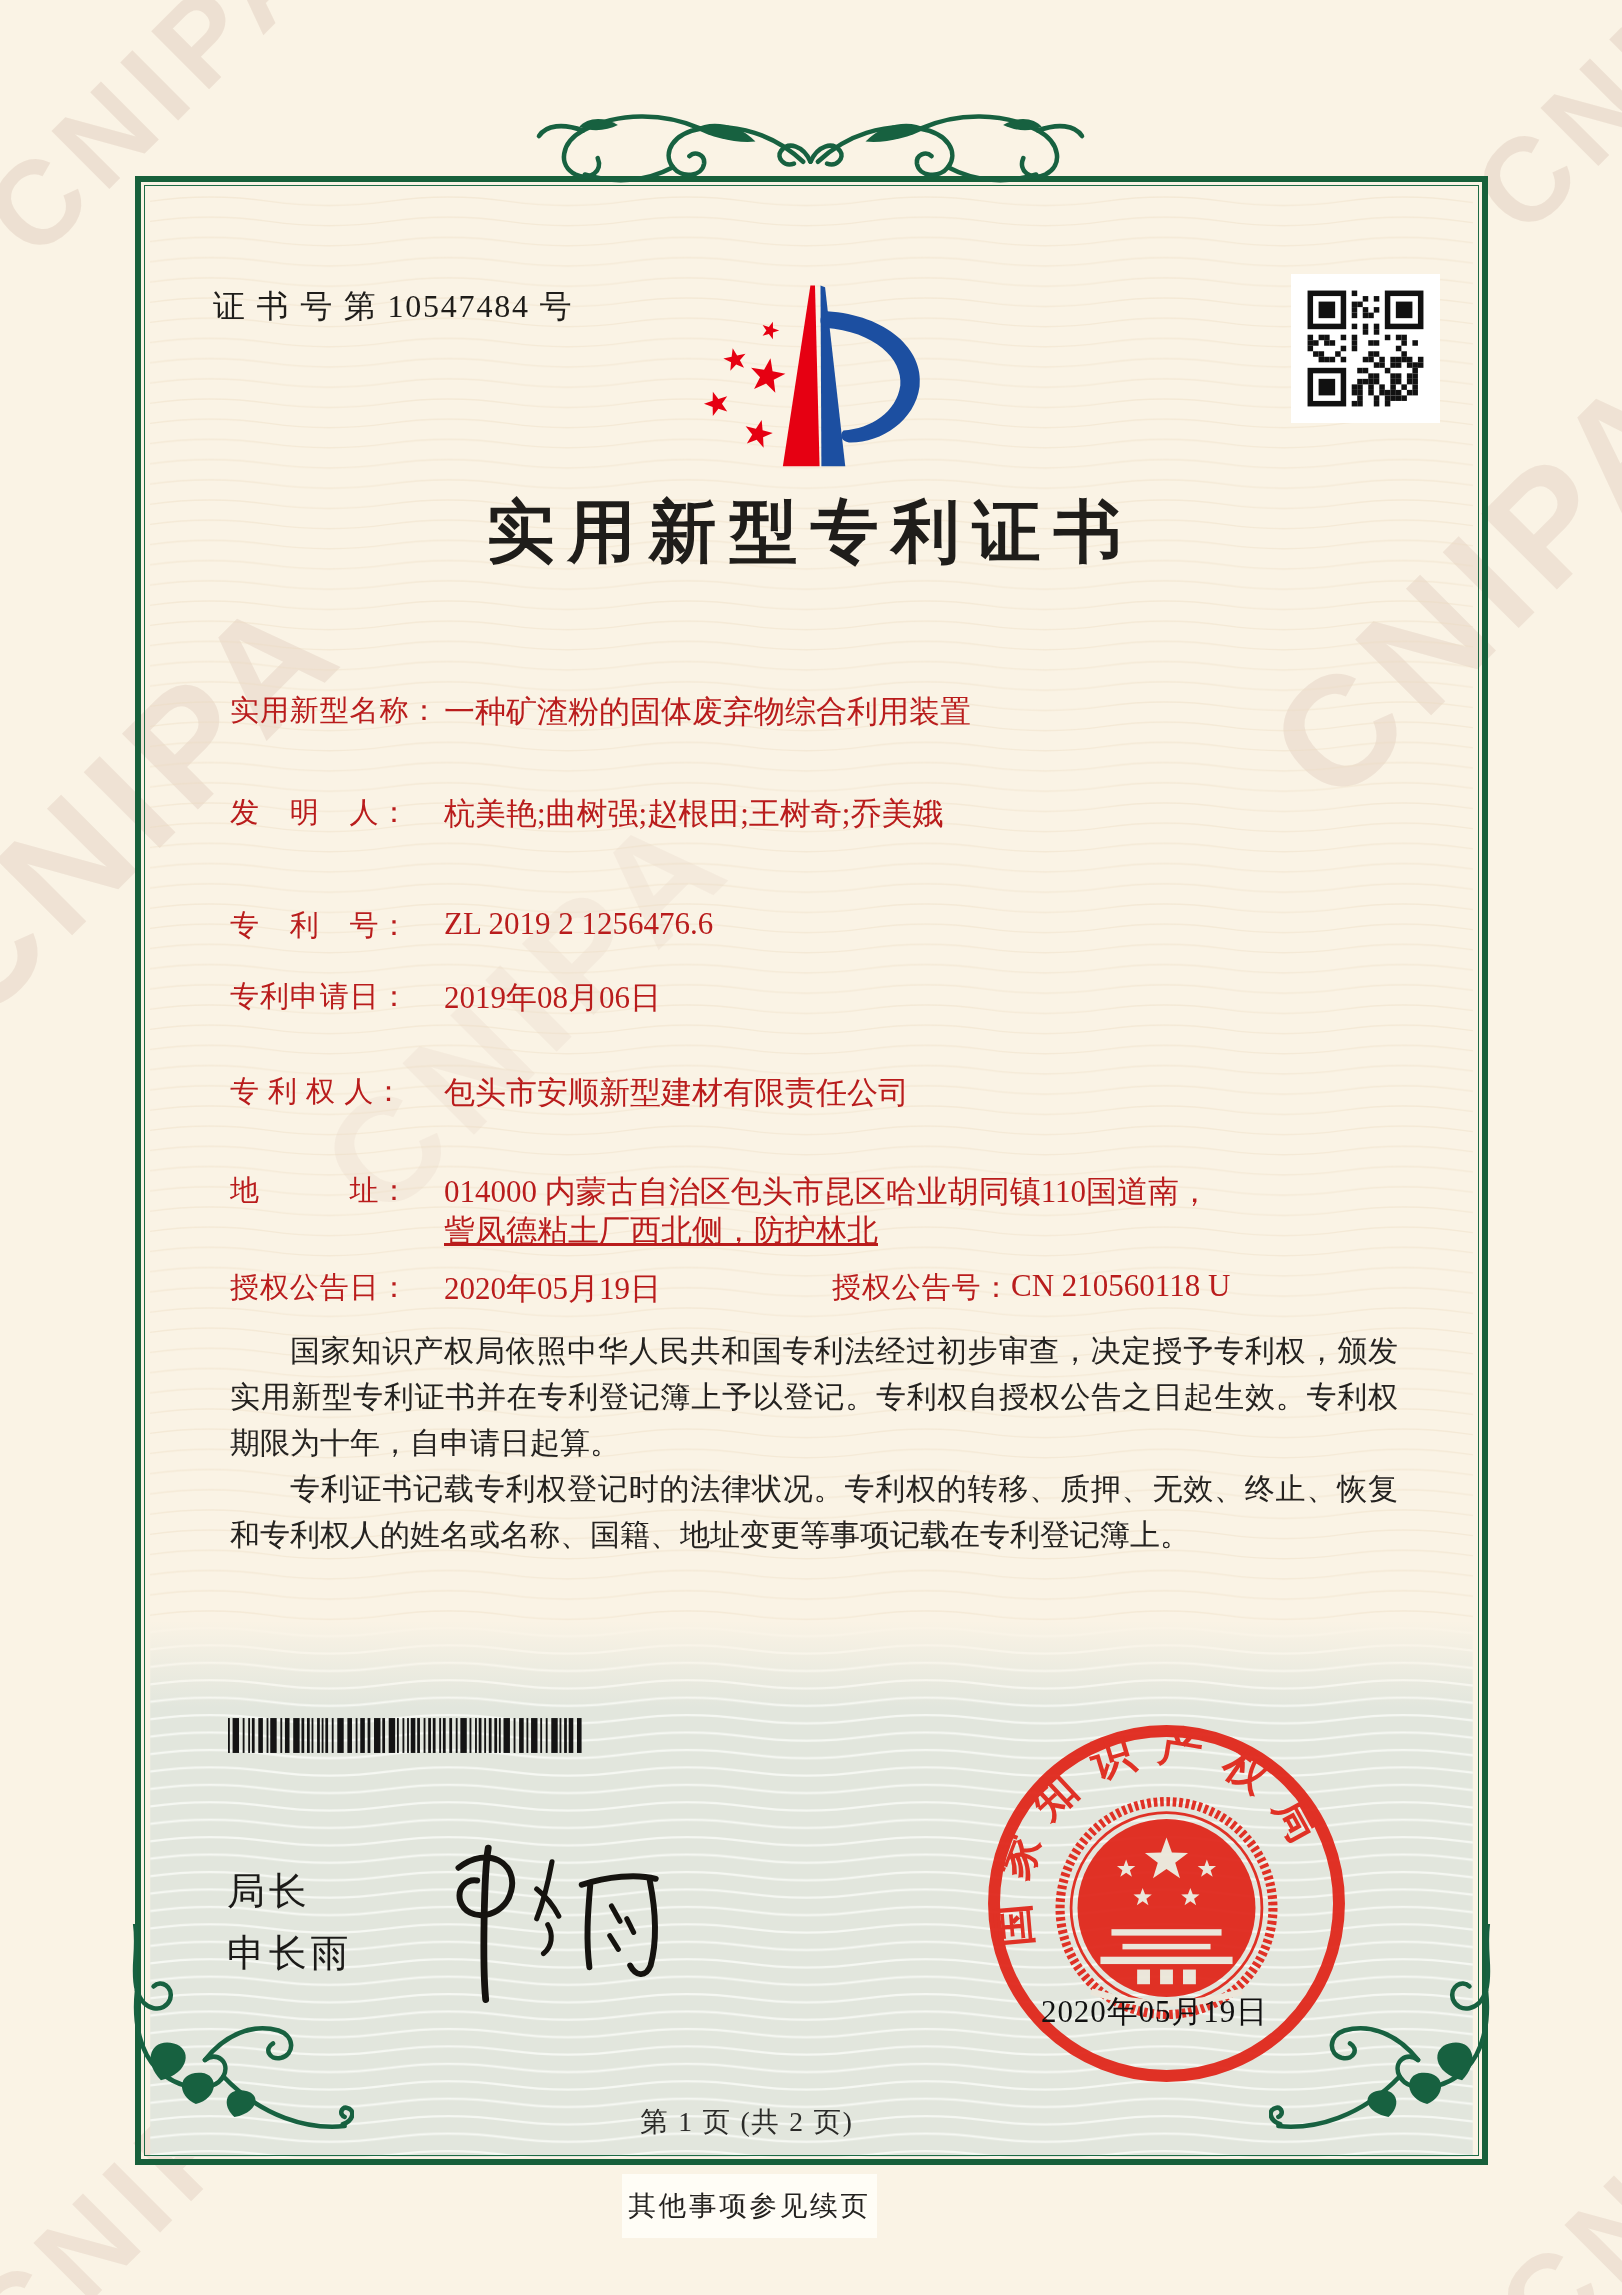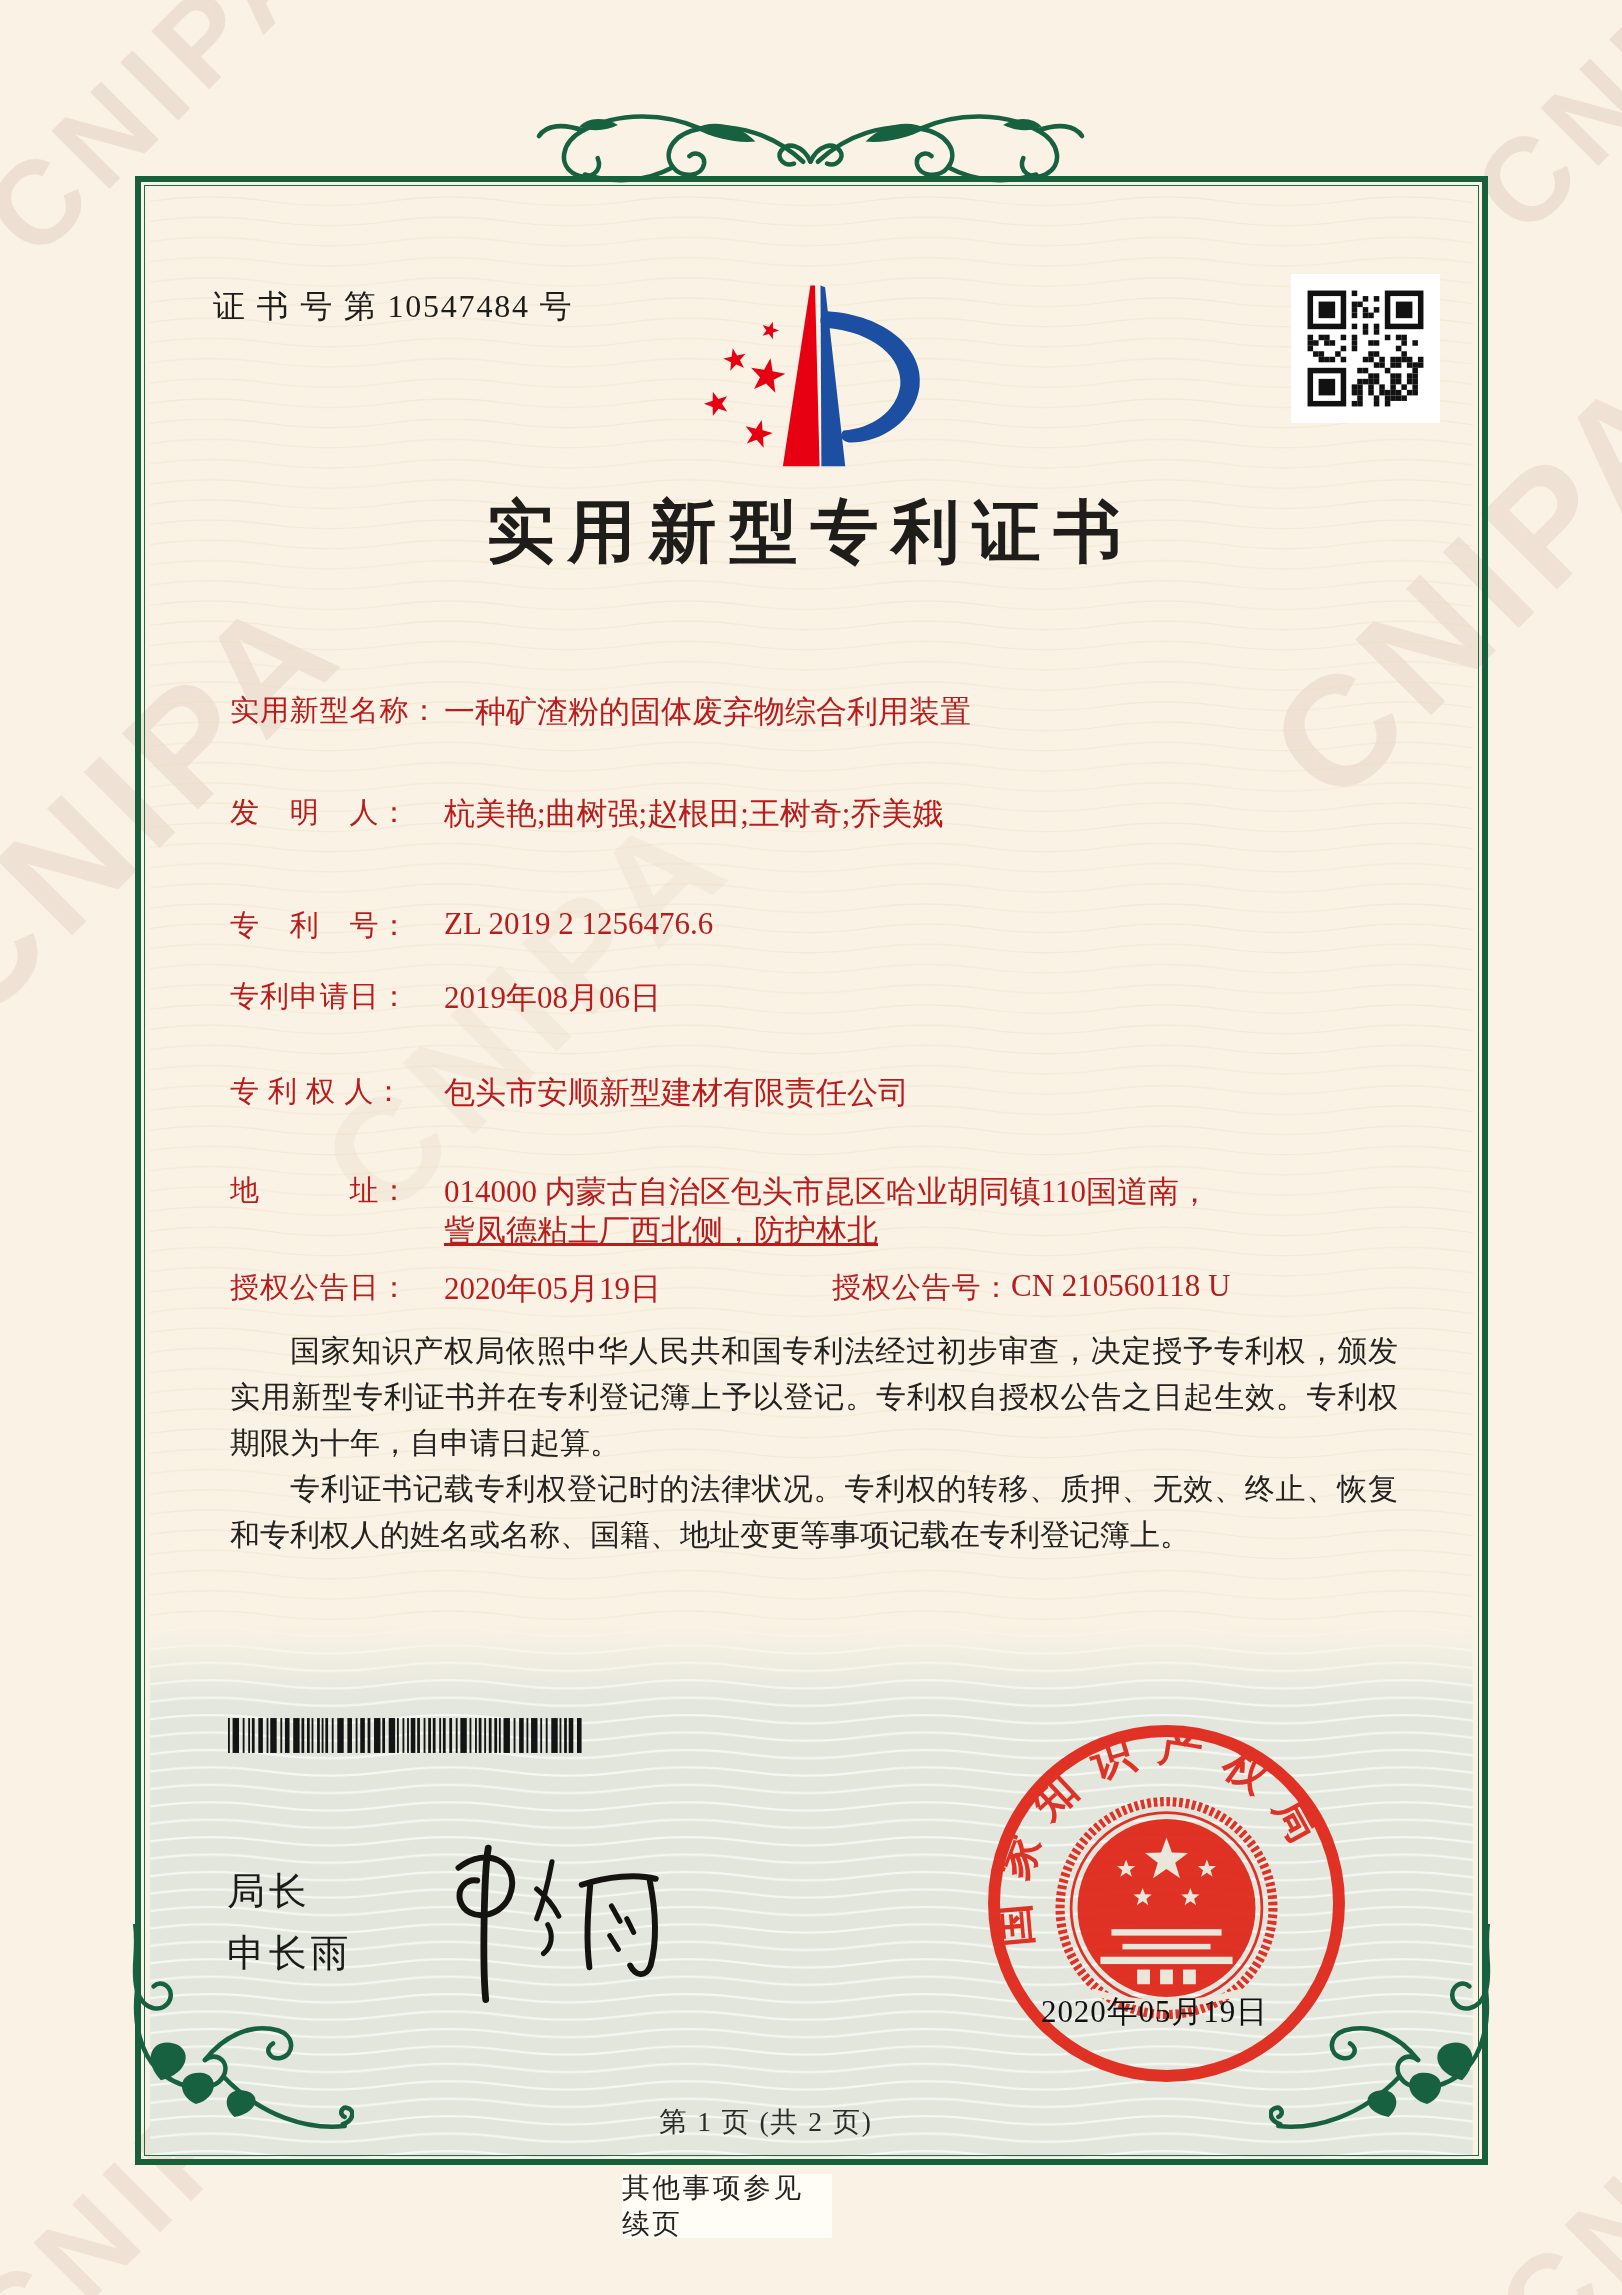--- a/index.html
+++ b/index.html
@@ -30,23 +30,23 @@
   .row .valr{position:absolute;left:781px;top:0;}
   .paras{position:absolute;left:230px;top:1328px;width:1168px;font-size:30px;line-height:46px;
          text-align:justify;color:#242220;z-index:7;}
   .paras p{margin:0;text-indent:2em;}
 
   .officer{position:absolute;left:227px;font-size:38px;z-index:7;color:#1b1a18;
            font-family:"Liberation Sans","DejaVu Sans",sans-serif;letter-spacing:3.7px;}
 
   .sealdate{position:absolute;left:1017px;top:1991px;width:275px;text-align:center;
             font-size:31px;letter-spacing:0.9px;color:#111;z-index:9;}
-  .pageinfo{position:absolute;left:564px;top:2104px;width:404px;text-align:center;
+  .pageinfo{position:absolute;left:545px;top:2104px;width:404px;text-align:center;
             font-size:27.5px;letter-spacing:1.8px;color:#2a2a28;z-index:7;}
-  .contnote{position:absolute;left:622px;top:2174px;width:210px;height:64px;background:#fffdf6;
+  .contnote{position:absolute;left:622px;top:2174px;width:255px;height:64px;background:#fffdf6;
             display:flex;align-items:center;justify-content:center;font-size:27.5px;
             letter-spacing:2.8px;color:#242220;z-index:7;}
 
   .fadeTop{position:absolute;left:150px;top:1621px;width:1323px;height:87px;
            background:linear-gradient(#faf3e5,rgba(250,243,229,0));z-index:2;}
 </style>
 </head>
 <body>
 
 <div id="page">

